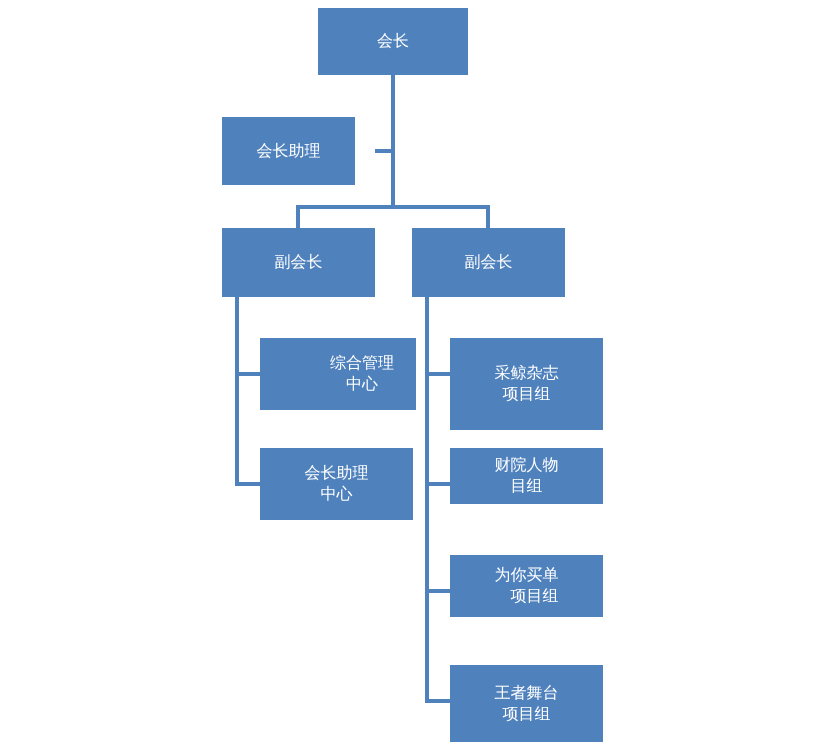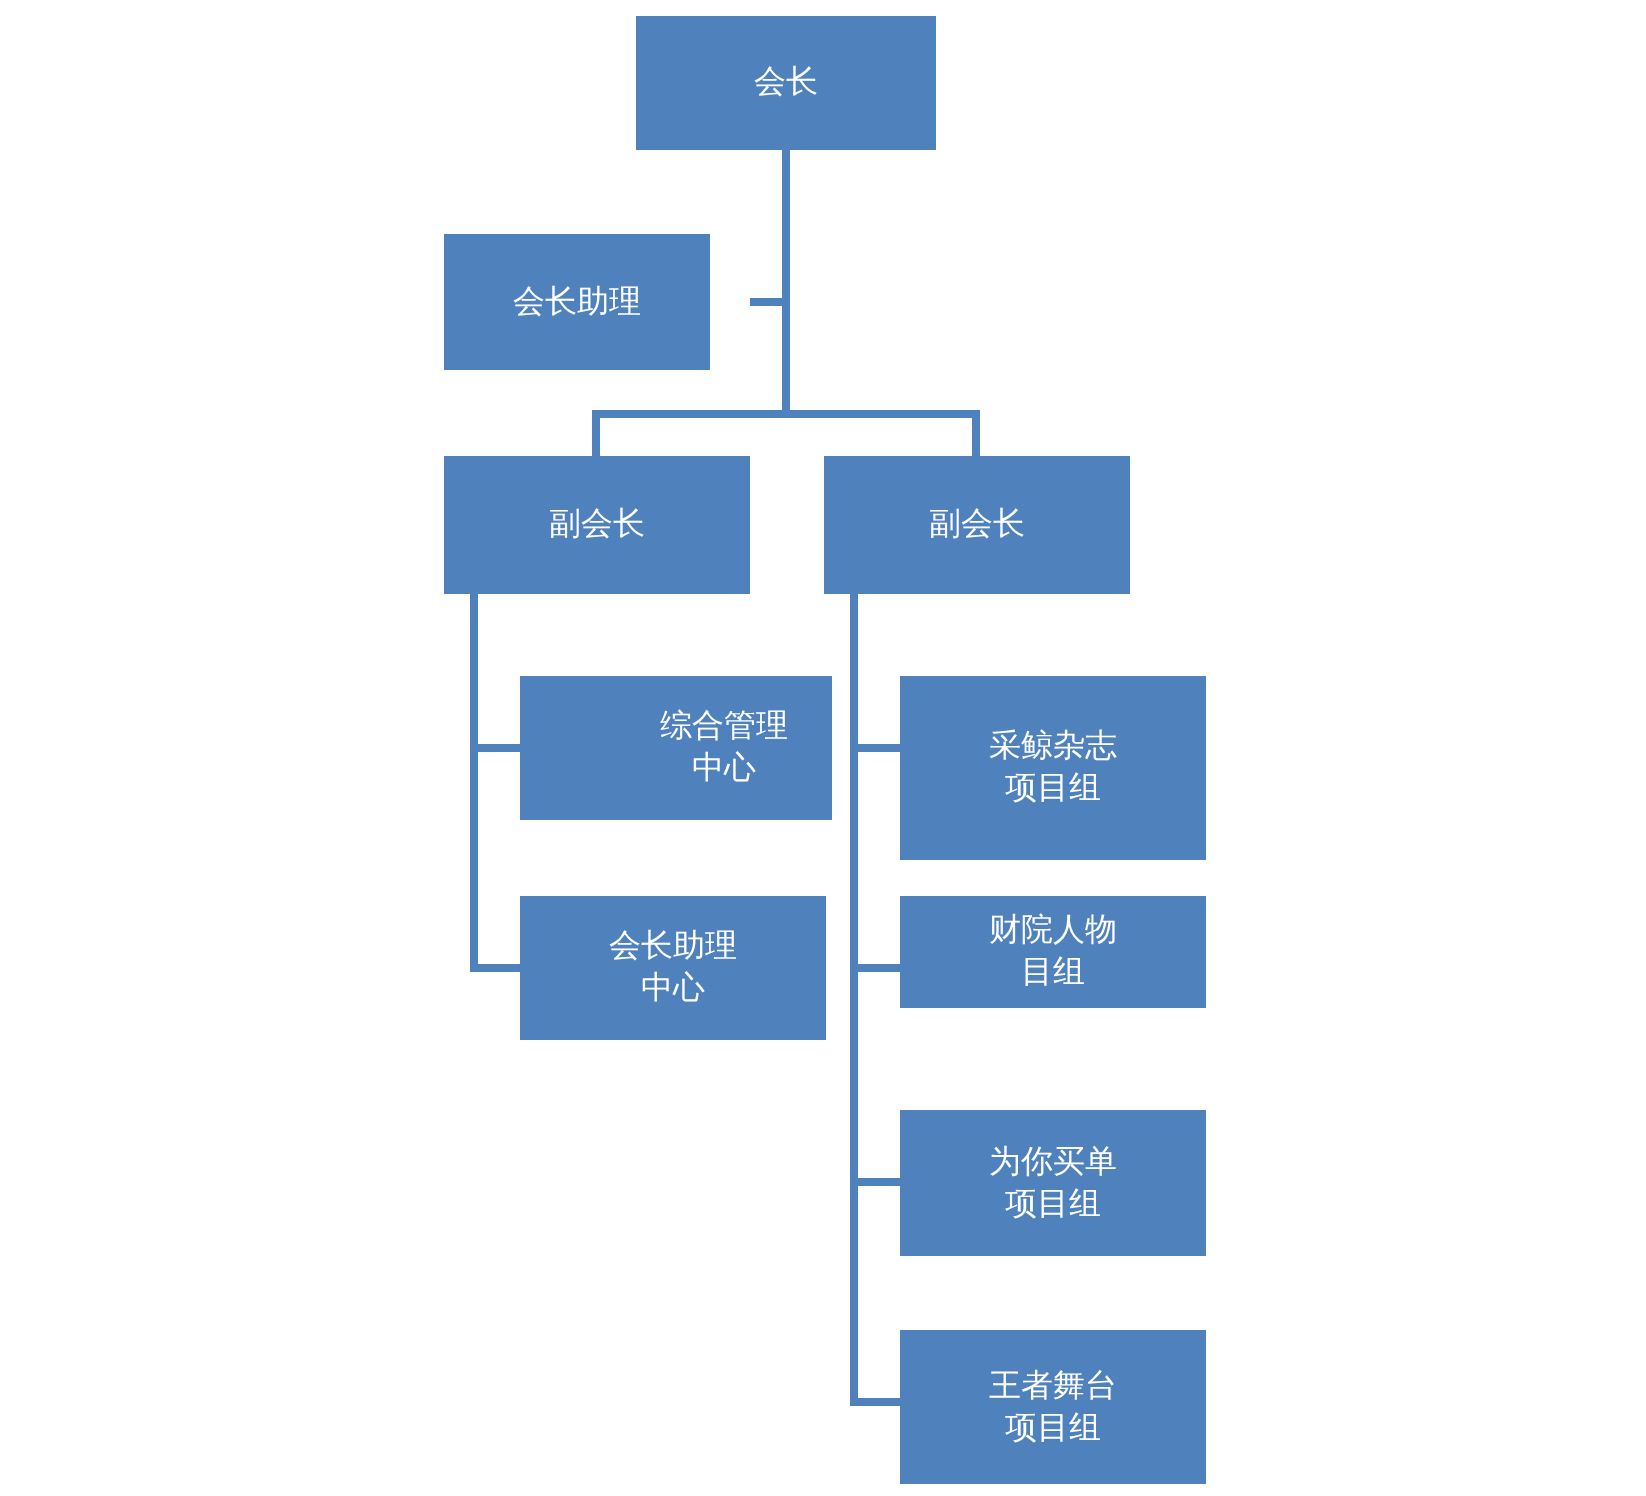--- a/index.html
+++ b/index.html
@@ -85,21 +85,21 @@
   <div class="box" style="left:450px; top:338px; width:153px; height:92px;">
     <span class="box-label">采鲸杂志
 项目组</span>
   </div>
 
   <div class="box" style="left:450px; top:448px; width:153px; height:56px;">
     <span class="box-label">财院人物
 目组</span>
   </div>
 
-  <div class="box" style="left:450px; top:555px; width:153px; height:73px;">
+  <div class="box" style="left:450px; top:555px; width:153px; height:62px;text-align:right;">
     <span class="box-label">为你买单
 项目组</span>
   </div>
 
   <div class="box" style="left:450px; top:665px; width:153px; height:77px;">
     <span class="box-label">王者舞台
 项目组</span>
   </div>
 
 </div>

